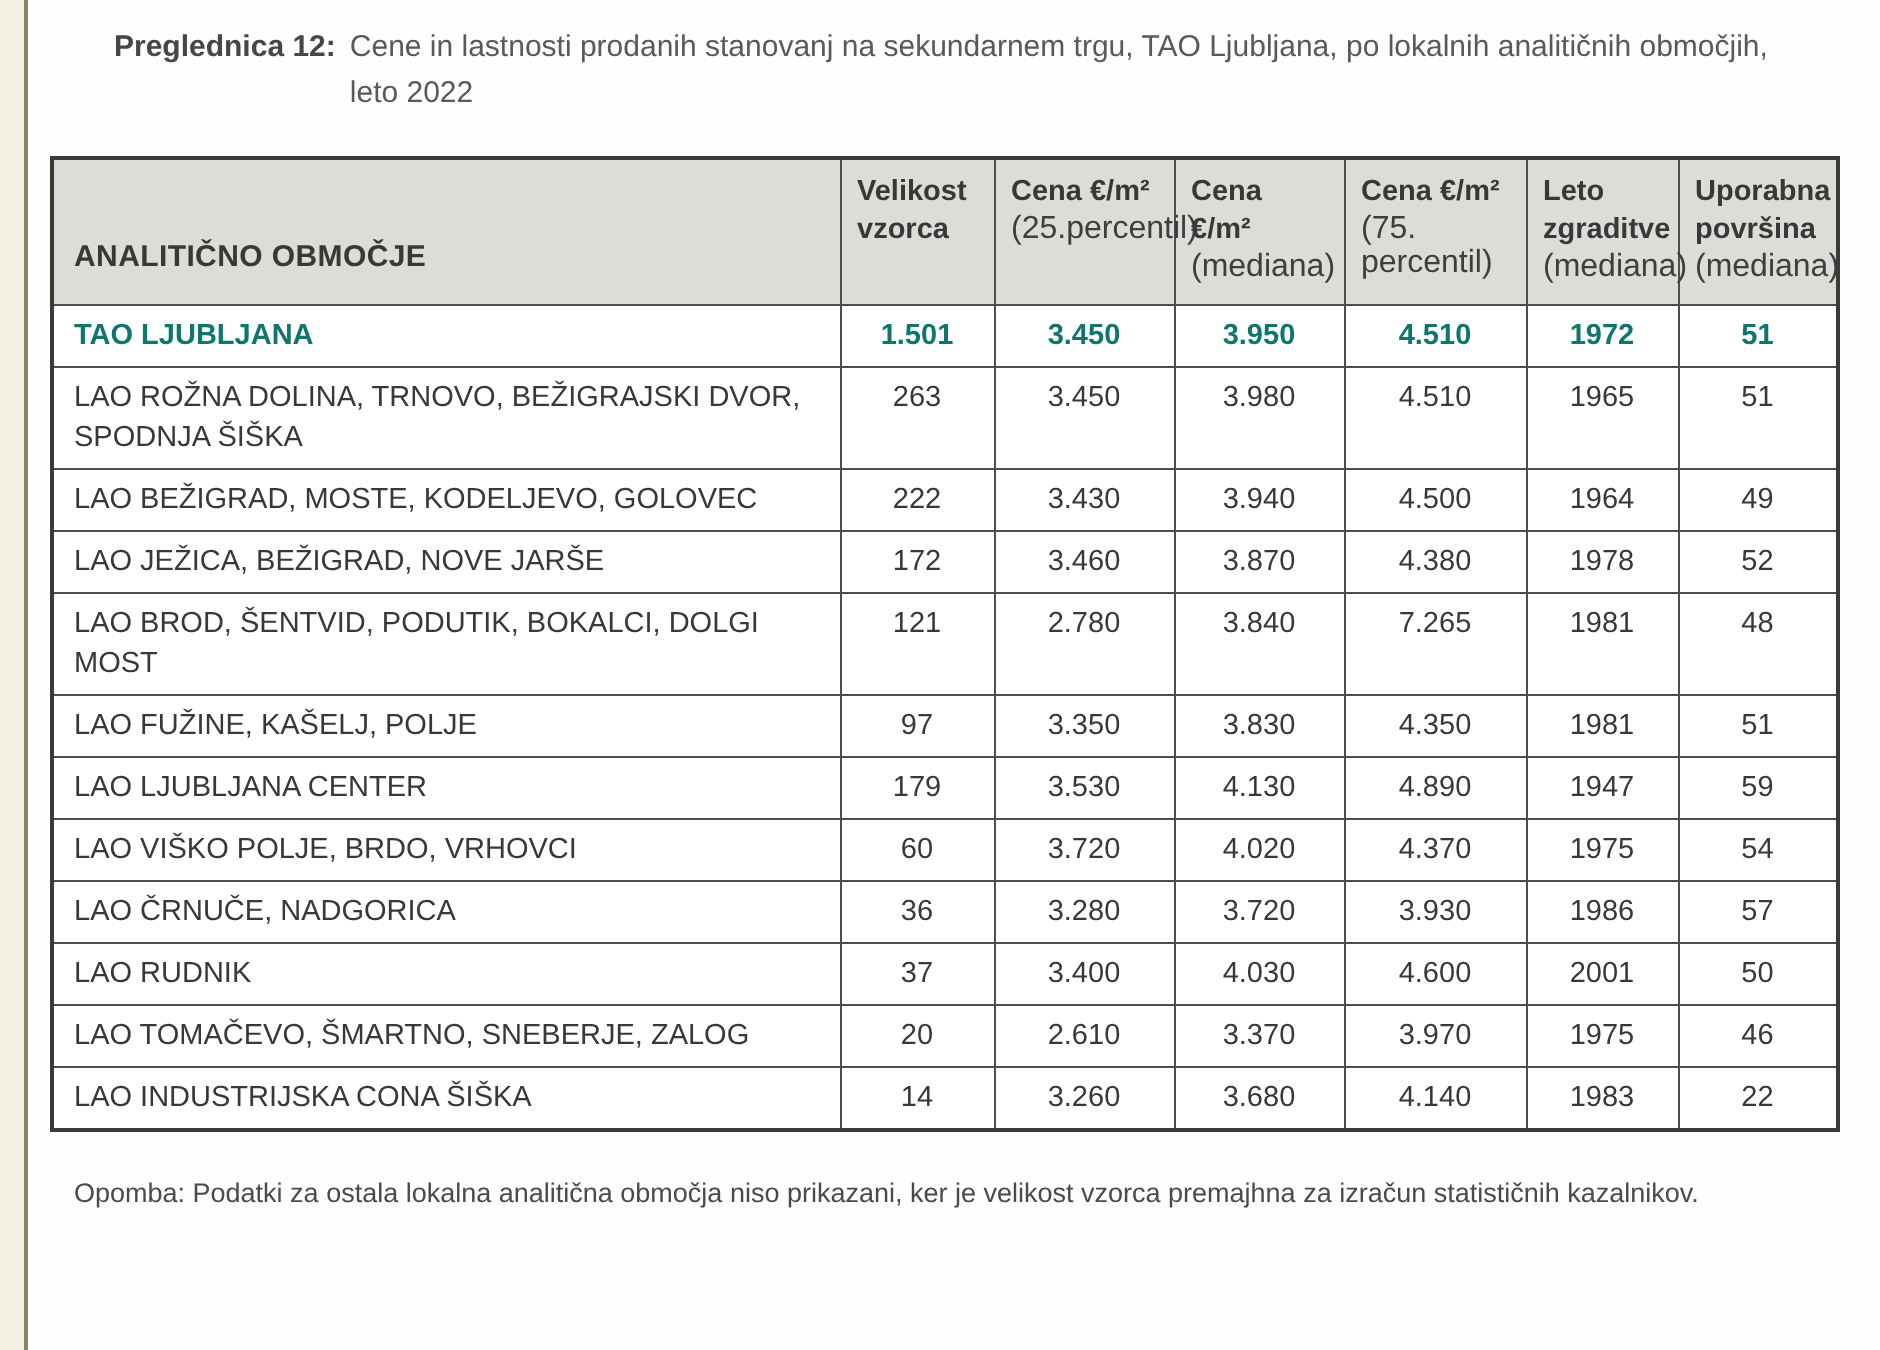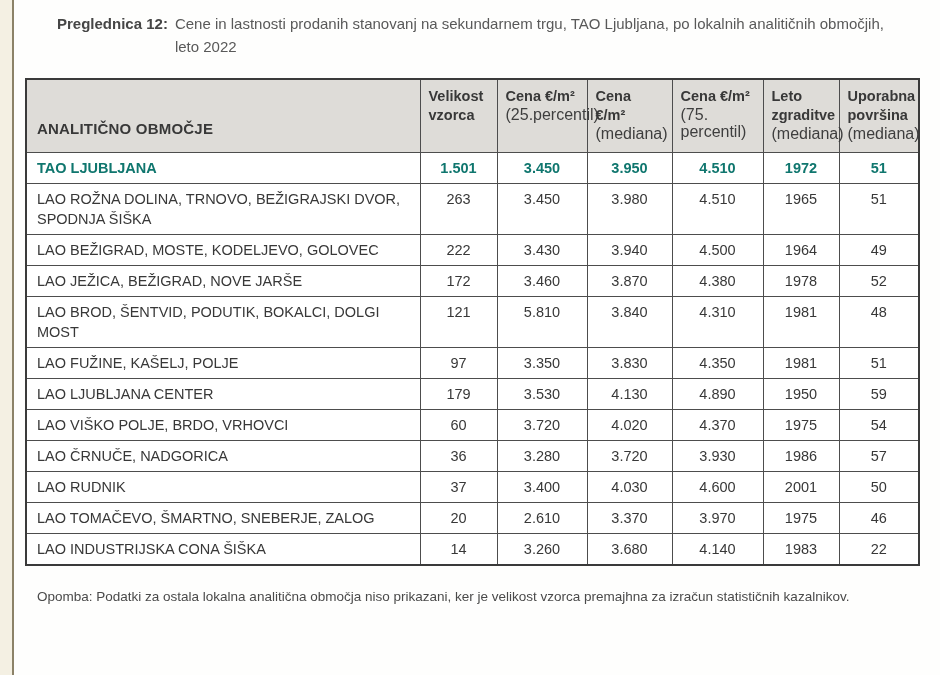--- a/index.html
+++ b/index.html
@@ -140,42 +140,42 @@
             <td class="num-cell">172</td>
             <td class="num-cell">3.460</td>
             <td class="num-cell">3.870</td>
             <td class="num-cell">4.380</td>
             <td class="num-cell">1978</td>
             <td class="num-cell">52</td>
           </tr>
           <tr>
             <td class="area-cell">LAO BROD, ŠENTVID, PODUTIK, BOKALCI, DOLGI MOST</td>
             <td class="num-cell">121</td>
-            <td class="num-cell">5.810</td>
+            <td class="num-cell">2.780</td>
             <td class="num-cell">3.840</td>
-            <td class="num-cell">4.310</td>
+            <td class="num-cell">7.265</td>
             <td class="num-cell">1981</td>
             <td class="num-cell">48</td>
           </tr>
           <tr>
             <td class="area-cell">LAO FUŽINE, KAŠELJ, POLJE</td>
             <td class="num-cell">97</td>
             <td class="num-cell">3.350</td>
             <td class="num-cell">3.830</td>
             <td class="num-cell">4.350</td>
             <td class="num-cell">1981</td>
             <td class="num-cell">51</td>
           </tr>
           <tr>
             <td class="area-cell">LAO LJUBLJANA CENTER</td>
             <td class="num-cell">179</td>
             <td class="num-cell">3.530</td>
             <td class="num-cell">4.130</td>
             <td class="num-cell">4.890</td>
-            <td class="num-cell">1950</td>
+            <td class="num-cell">1947</td>
             <td class="num-cell">59</td>
           </tr>
           <tr>
             <td class="area-cell">LAO VIŠKO POLJE, BRDO, VRHOVCI</td>
             <td class="num-cell">60</td>
             <td class="num-cell">3.720</td>
             <td class="num-cell">4.020</td>
             <td class="num-cell">4.370</td>
             <td class="num-cell">1975</td>
             <td class="num-cell">54</td>

